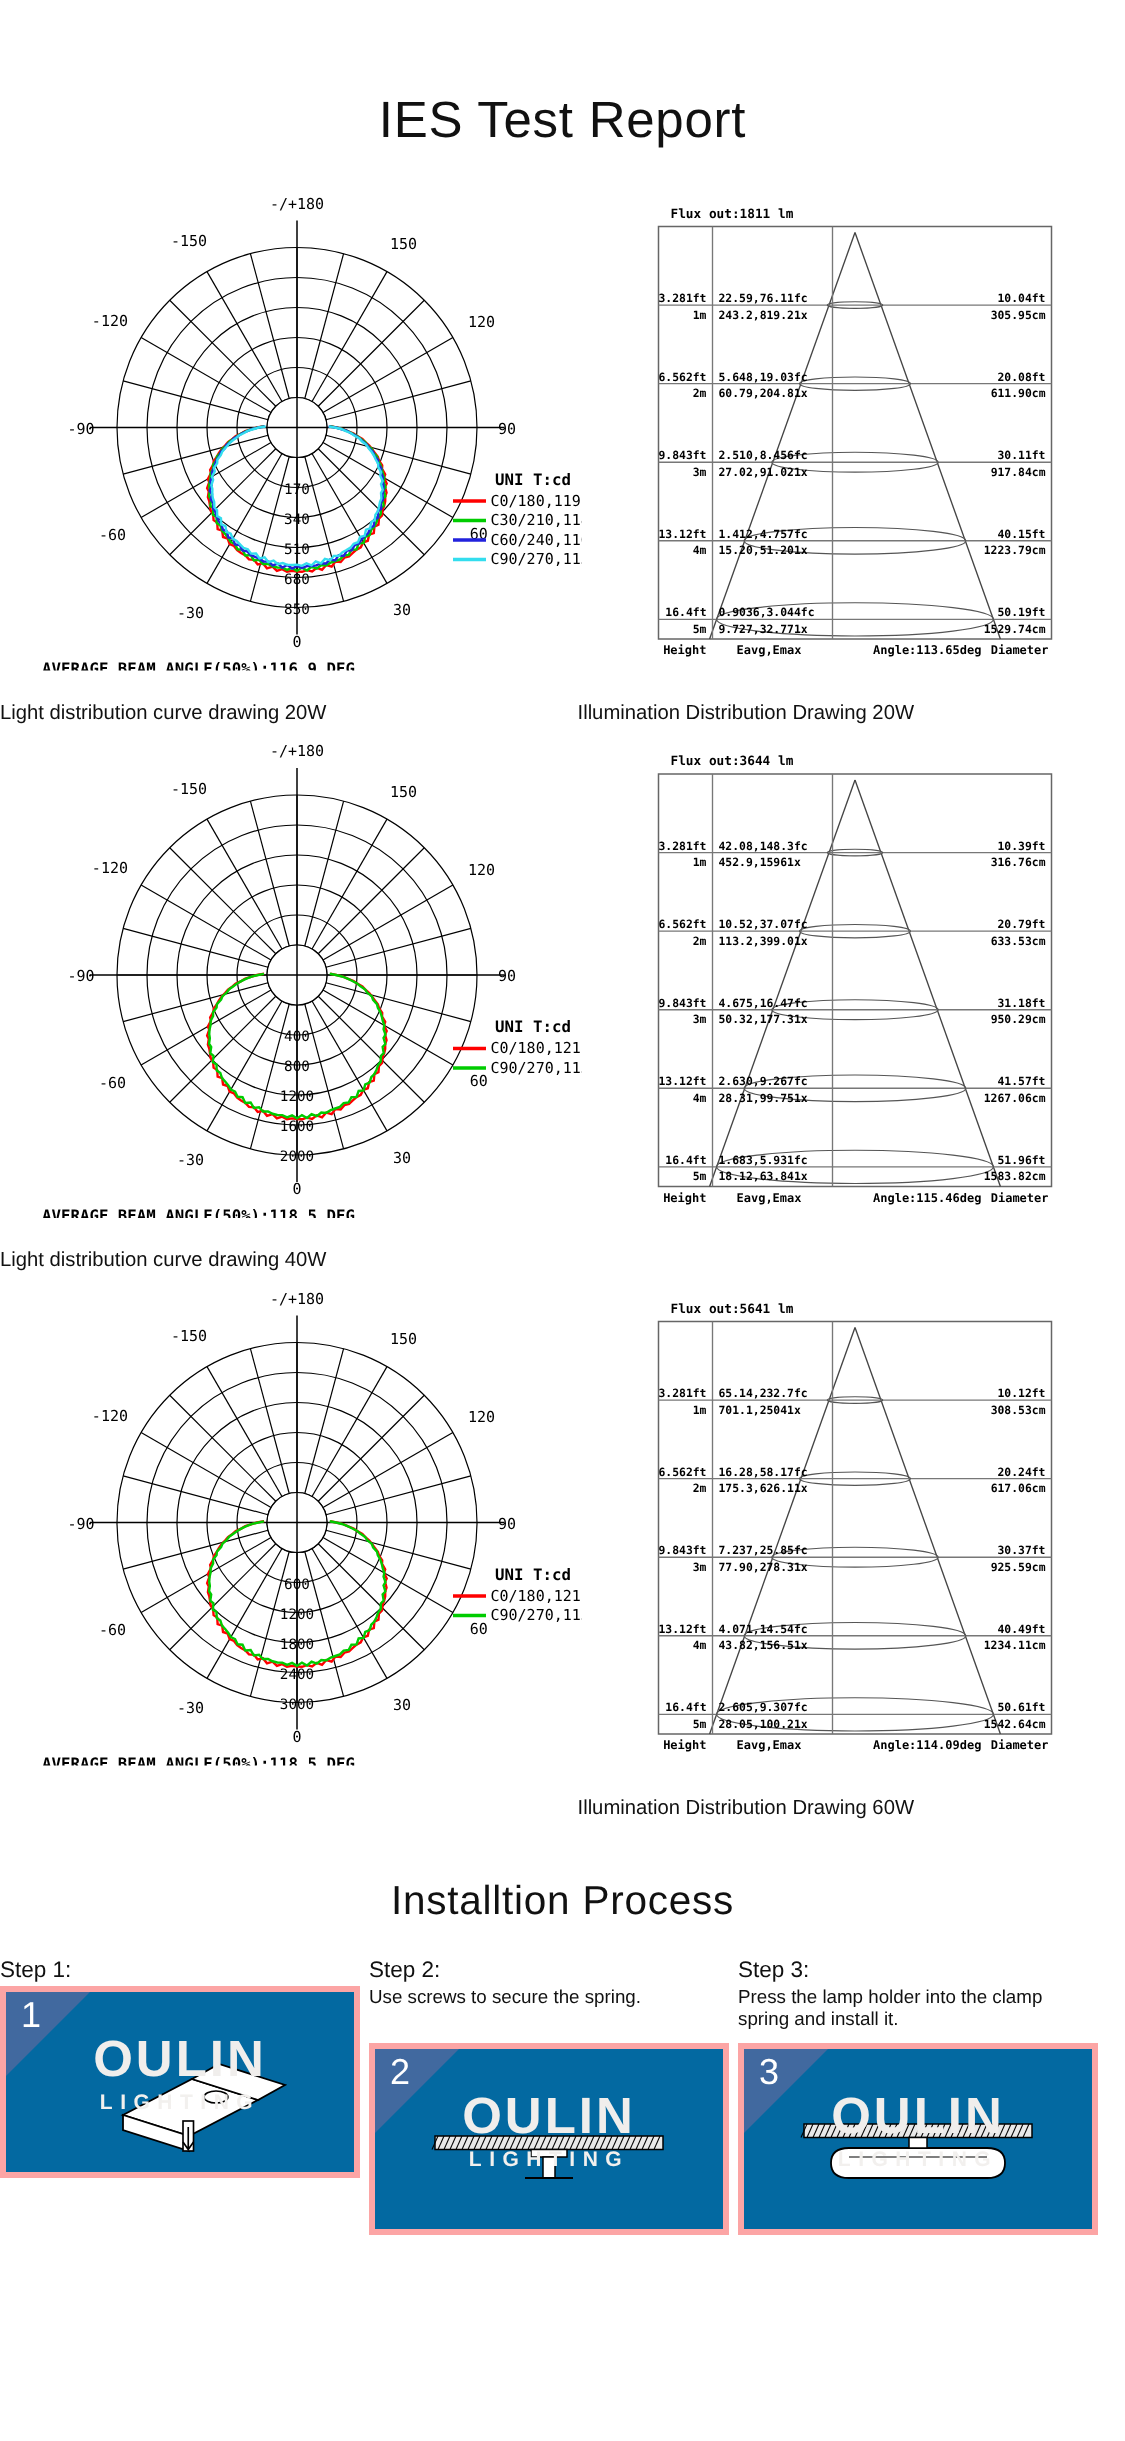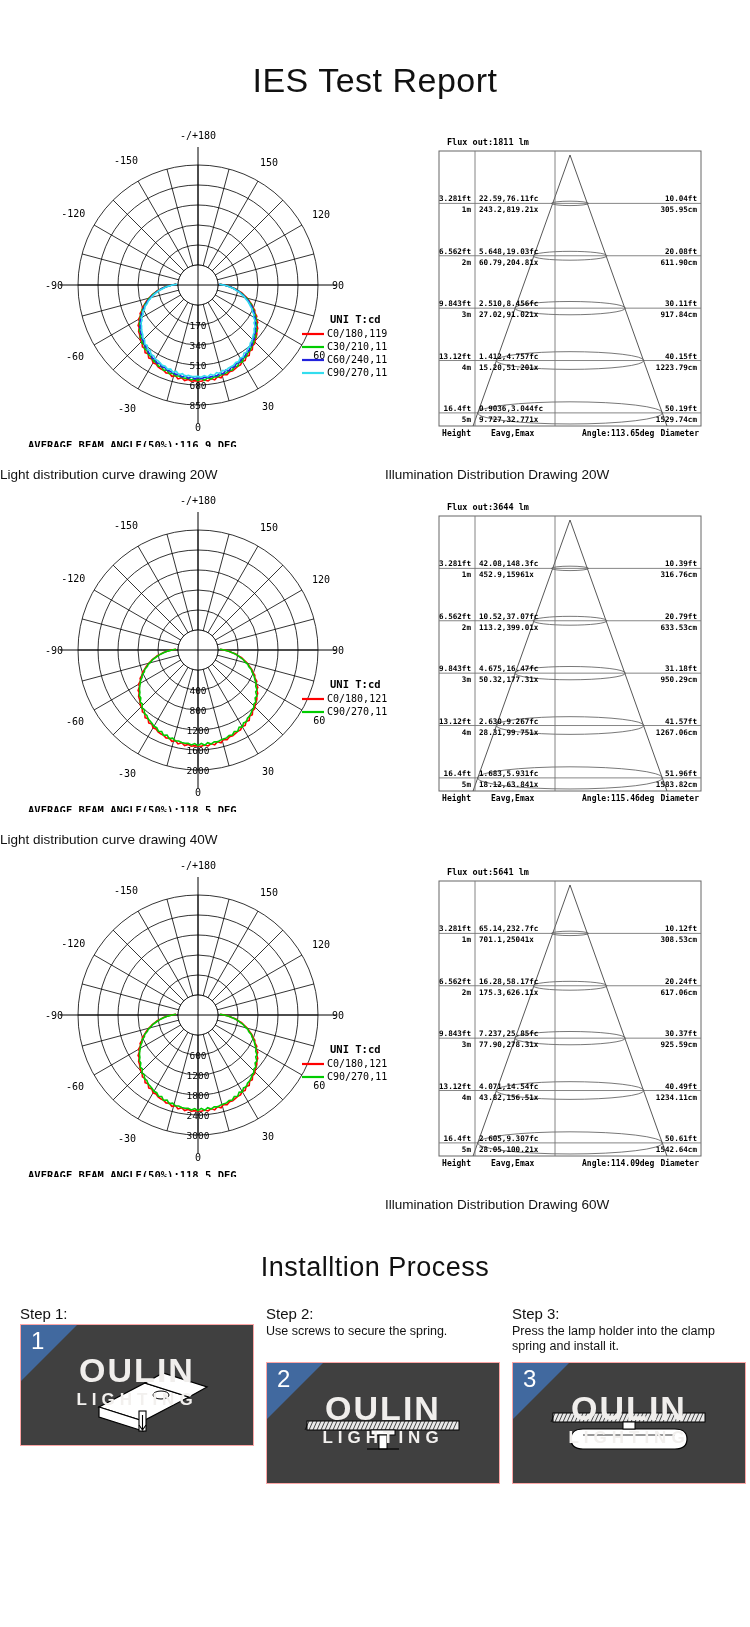--- a/index.html
+++ b/index.html
@@ -20,42 +20,42 @@
   .ies-cell{position:relative;}
   .ies-cell.left{width:385px;}
   .ies-cell.right{width:365px;}
   .cap{
     position:absolute;bottom:6px;left:0;width:100%;
     text-align:left;font-size:13.5px;color:#111;
   }
   .polar-wrap{position:absolute;left:8px;top:4px;width:370px;height:310px;}
   svg{display:block;}
   
-  .steps{display:flex;width:750px;padding:0 20px;box-sizing:border-box;gap:14px;margin-top:10px;}
+  .steps{display:flex;width:750px;padding:0 0;box-sizing:border-box;gap:14px;margin-top:10px;}
   .step{width:232px;}
   .step-h{font-size:15px;color:#111;margin:0 0 2px 0;}
   .step-d{font-size:12.5px;line-height:15px;color:#111;margin:0 0 6px 0;min-height:32px;}
   .step-img{
-    position:relative;width:232px;height:120px;border:1px solid #fca5a5;
-    background:#404040;overflow:hidden;
+    position:relative;width:232px;height:120px;border:4px solid #fca5a5;
+    background:#0369a1;overflow:hidden;
   }
   .corner{
     position:absolute;left:0;top:0;width:0;height:0;
     border-top:56px solid #41699f;border-right:56px solid transparent;
   }
   .corner-num{
     position:absolute;left:10px;top:2px;font-size:24px;color:#fff;font-weight:400;
     font-family:"Liberation Sans",sans-serif;
   }
   .wm{
     position:absolute;left:0;top:26px;width:100%;text-align:center;
     font-size:34px;font-weight:bold;color:#f0eeec;letter-spacing:2px;
     font-family:"Liberation Sans",sans-serif;pointer-events:none;
   }
-  .wm small{display:block;font-size:17px;letter-spacing:5px;font-weight:bold;color:#f2f0ee;}
+  .wm small{display:block;font-size:14px;letter-spacing:5px;font-weight:bold;color:#f2f0ee;}
 </style>
 </head>
 <body>
 
 <h1 class="page-title">IES Test Report</h1>
 
 <div id="charts-root">
     <div class="ies-row">
       <div class="ies-cell left">
         <div class="polar-wrap">

